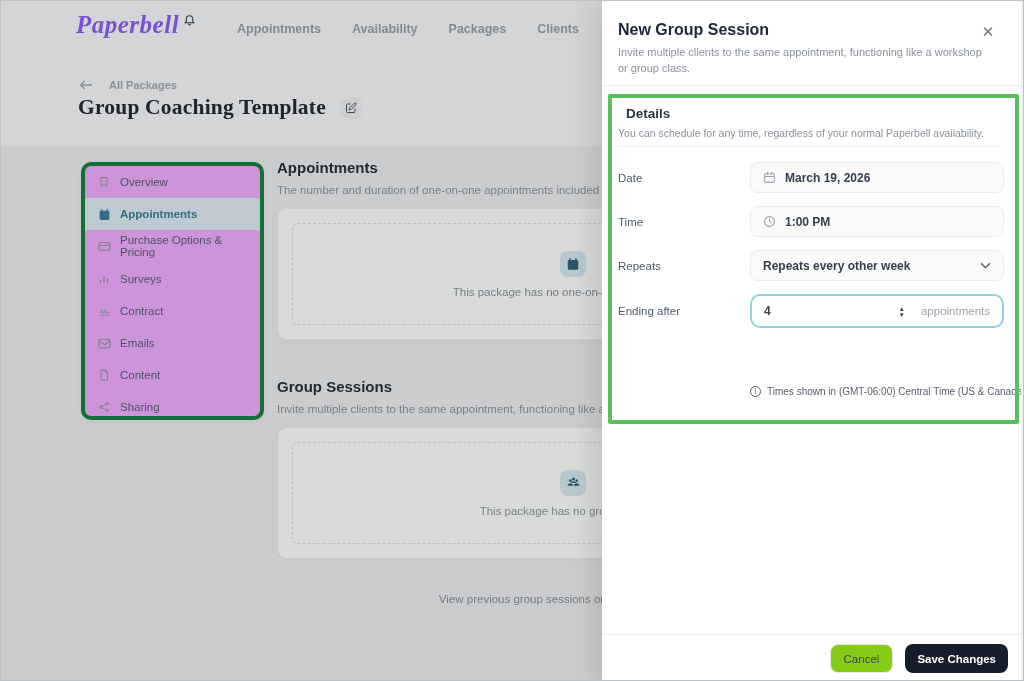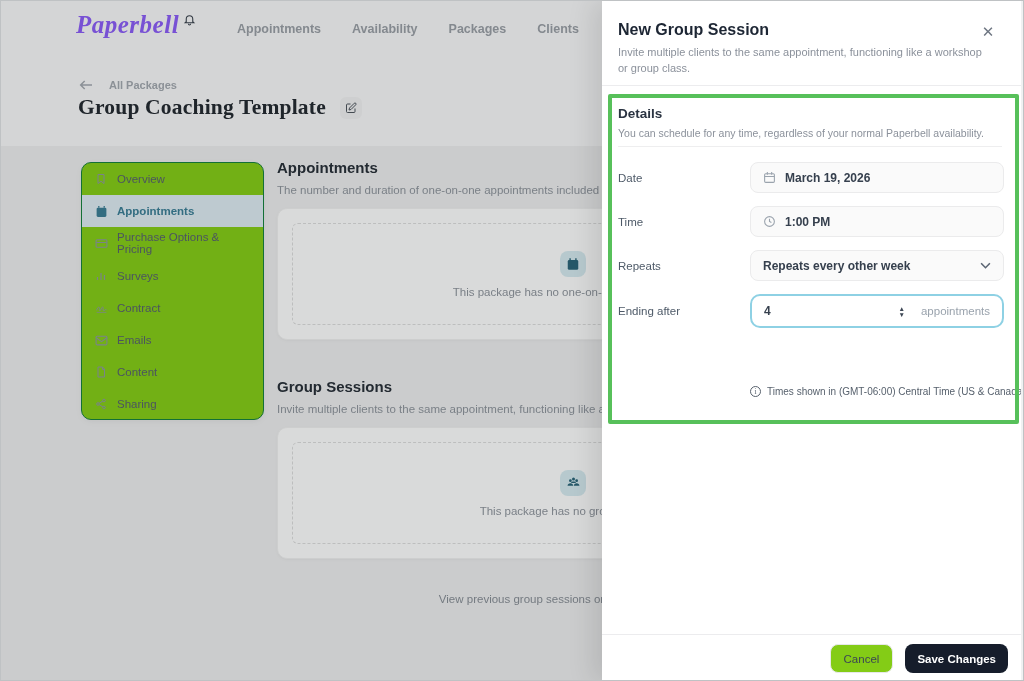--- a/index.html
+++ b/index.html
@@ -22,21 +22,21 @@
   .nav-item { font-size:12.5px; color:#999ea5; font-weight:bold; cursor:pointer; white-space:nowrap; }
 
   .breadcrumb { position:absolute; left:78px; top:78px; display:flex; align-items:center; gap:17px;
                 color:#a2a7ae; font-size:11px; font-weight:bold; }
   .page-title-row { position:absolute; left:77px; top:94px; display:flex; align-items:center; gap:14px; }
   .page-title { font-family:"Liberation Serif", serif; font-size:21.5px; font-weight:bold; color:#23282f; letter-spacing:0.2px; }
   .edit-chip { width:22px; height:22px; border-radius:6px; background:#f0f0f1; display:flex; align-items:center; justify-content:center; color:#4d545c; }
 
   
   .side-card { position:absolute; left:80px; top:161px; width:183px; height:258px;
-               background:#84cc16; border:1px solid #15803d; border-radius:10px;
+               background:#f0abfc; border:4px solid #15803d; border-radius:10px;
                box-shadow:0 2px 6px rgba(0,0,0,0.05); overflow:hidden; }
   .side-item { height:32.2px; display:flex; align-items:center; gap:9px; padding:0 12px;
                font-size:11.5px; color:#57616d; cursor:pointer; }
   .side-item .s-icon { width:14px; height:14px; color:#8d96a0; display:flex; align-items:center; justify-content:center; flex:none; }
   .side-item.active { background:var(--active-item-bg); color:var(--brand-teal); font-weight:bold; }
   .side-item.active .s-icon { color:var(--brand-teal); }
 
   
   .main-col { position:absolute; left:276px; top:158px; width:592px; }
   .sec-title { font-size:15px; font-weight:bold; color:#272e37; }
@@ -56,21 +56,21 @@
 
   
   .drawer { position:absolute; left:601px; top:0; width:423px; height:681px; background:#ffffff;
             z-index:10; box-shadow:-10px 0 24px rgba(0,0,0,0.10); }
   .drawer-head { position:absolute; left:0; top:0; width:100%; height:85px; border-bottom:1px solid #ececee; }
   .drawer-title { position:absolute; left:16px; top:20px; font-size:16px; font-weight:bold; color:#1d2634; }
   .drawer-sub { position:absolute; left:16px; top:44px; width:368px; font-size:11px; line-height:15.5px; color:#8b919b; }
   .drawer-close { position:absolute; right:28px; top:22px; width:18px; height:18px; display:flex; align-items:center;
                   justify-content:center; color:#6e7682; font-size:15px; cursor:pointer; }
 
-  .details-title { position:absolute; left:16px; top:105px; font-size:13.5px; font-weight:bold; color:#2b3442; }
+  .details-title { position:absolute; left:24px; top:105px; font-size:13.5px; font-weight:bold; color:#2b3442; }
   .details-sub { position:absolute; left:16px; top:126px; font-size:10.5px; color:#8b919b; white-space:nowrap; }
   .details-divider { position:absolute; left:16px; top:145px; width:384px; height:1px; background:#eeeeef; }
 
   .form-rows { position:absolute; left:16px; top:161px; width:386px; }
   .frow { display:flex; align-items:center; margin-bottom:13px; }
   .frow label { width:132px; font-size:11.5px; color:#4e5a68; flex:none; }
   .fbox { flex:1; height:31px; background:#fafafa; border:1px solid #ebebec; border-radius:8px;
           display:flex; align-items:center; padding:0 12px; gap:9px; font-size:12px; font-weight:bold; color:#36404e; }
   .fbox .ficon { color:#9aa3ad; display:flex; flex:none; }
   .fbox .fsuffix { margin-left:auto; font-weight:normal; font-size:11.5px; color:#9aa3ad; }

